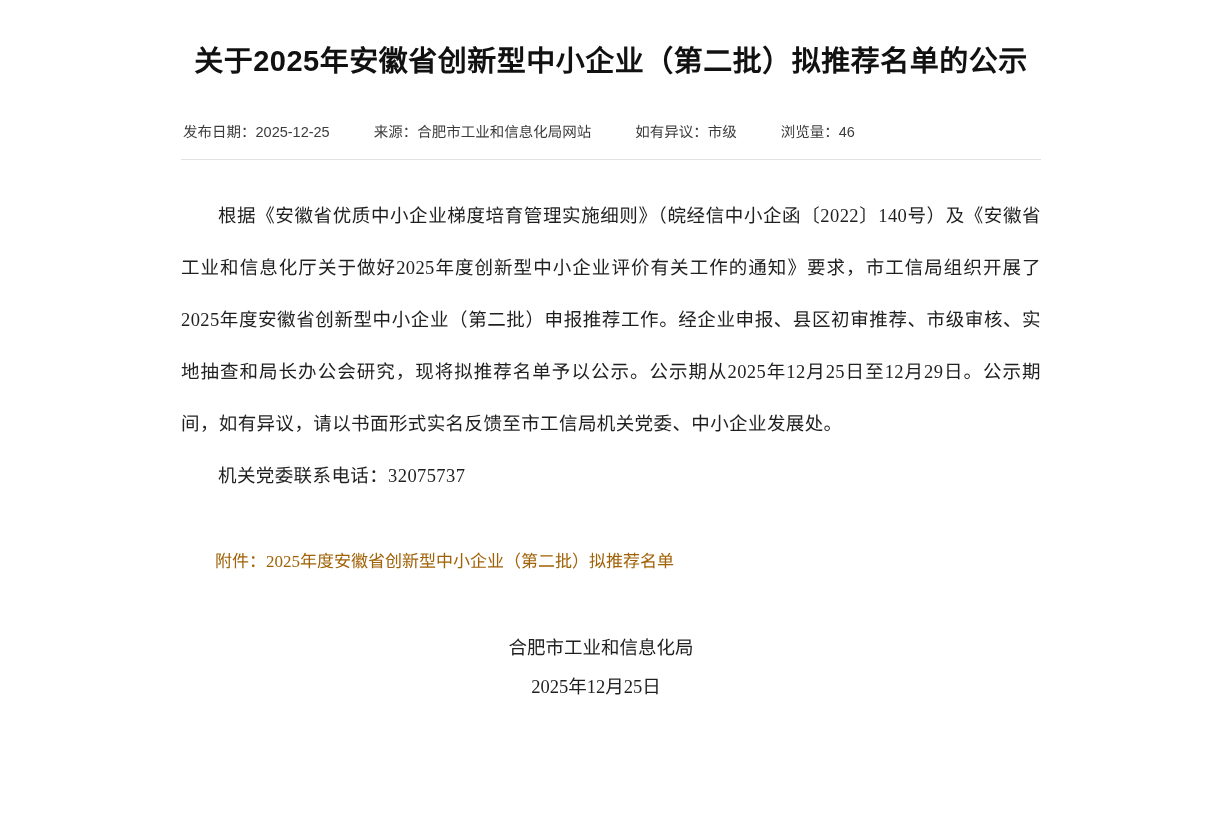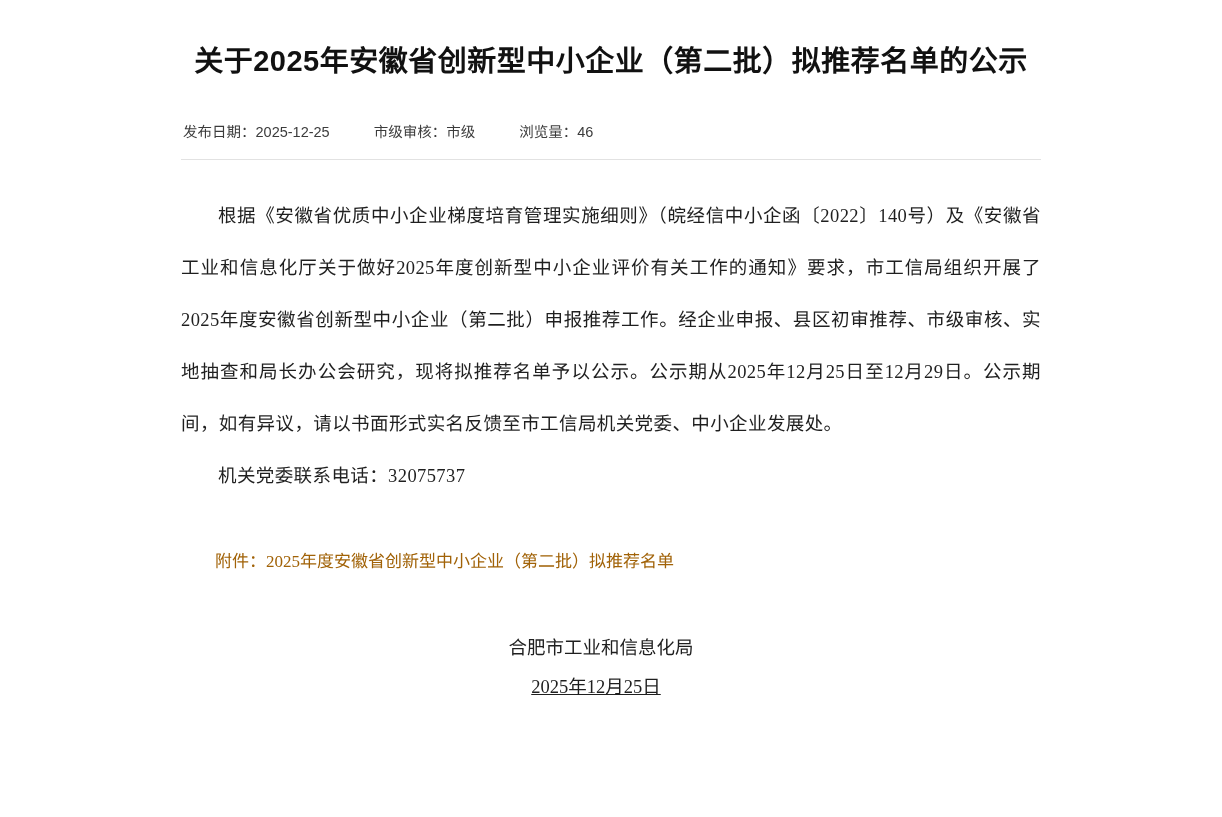--- a/index.html
+++ b/index.html
@@ -101,37 +101,39 @@
     line-height: 39px;
     color: #1f1f1f;
     text-align: center;
     padding-right: 20px;
   }
   .signature div {
     white-space: nowrap;
   }
   .sig-date {
     padding-right: 10px;
-    text-decoration: underline;
   }
 </style>
 </head>
 <body>
 
 <div class="page">
   <div class="content-wrap">
 
     <h1 class="doc-title">关于2025年安徽省创新型中小企业（第二批）拟推荐名单的公示</h1>
 
     <div class="meta-bar">
       <span class="meta-item">
         <span class="meta-label">发布日期：</span><span class="meta-value">2025-12-25</span>
       </span>
       <span class="meta-item">
-        <span class="meta-label">市级审核：</span><span class="meta-value">市级</span>
+        <span class="meta-label">来源：</span><span class="meta-value">合肥市工业和信息化局网站</span>
+      </span>
+      <span class="meta-item">
+        <span class="meta-label">如有异议：</span><span class="meta-value">市级</span>
       </span>
       <span class="meta-item">
         <span class="meta-label">浏览量：</span><span class="meta-value">46</span>
       </span>
     </div>
 
     <hr class="divider">
 
     <div class="body-text">
       <p class="para-indent">根据《安徽省优质中小企业梯度培育管理实施细则》（皖经信中小企函〔2022〕140号）及《安徽省工业和信息化厅关于做好2025年度创新型中小企业评价有关工作的通知》要求，市工信局组织开展了2025年度安徽省创新型中小企业（第二批）申报推荐工作。经企业申报、县区初审推荐、市级审核、实地抽查和局长办公会研究，现将拟推荐名单予以公示。公示期从2025年12月25日至12月29日。公示期间，如有异议，请以书面形式实名反馈至市工信局机关党委、中小企业发展处。</p>

